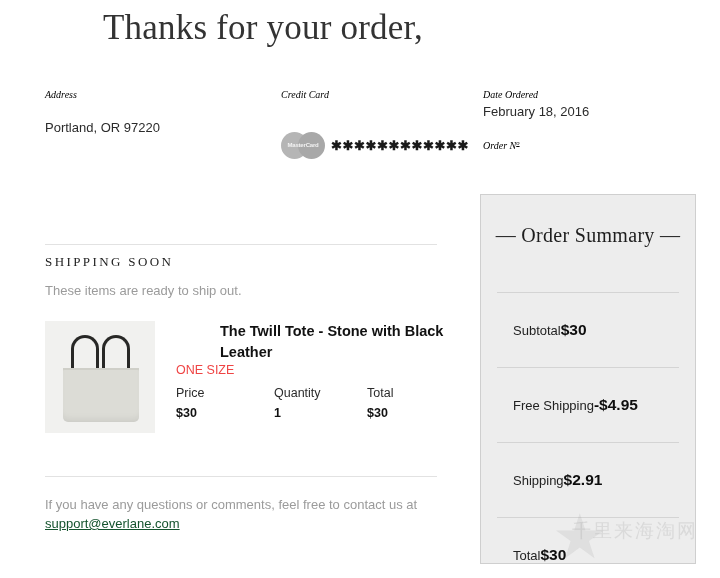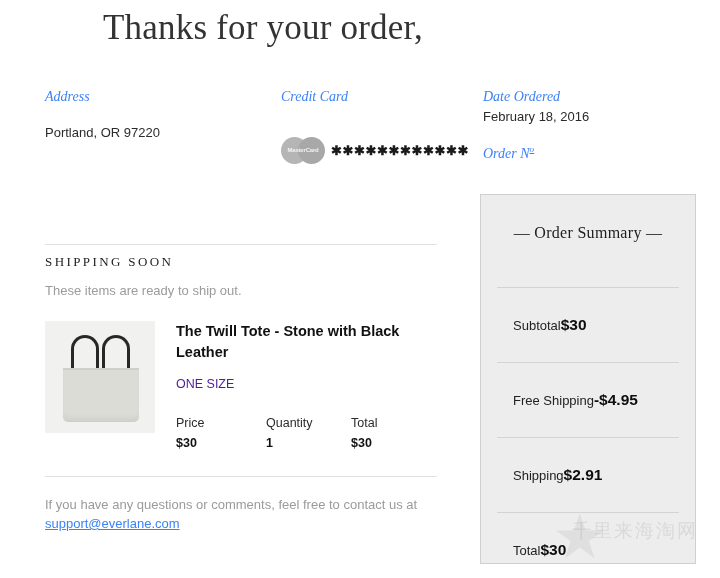--- a/index.html
+++ b/index.html
@@ -29,22 +29,22 @@
     font-weight: 400;
     color: #333333;
     letter-spacing: 0.2px;
     white-space: nowrap;
   }
 
   
   .meta-label {
     font-family: "Liberation Serif", serif;
     font-style: italic;
-    font-size: 14px;
-    color: #3b82f6;
+    font-size: 10px;
+    color: #000000;
     white-space: nowrap;
   }
   .meta-value {
     font-family: "Liberation Sans", sans-serif;
     font-size: 13px;
     color: #2b2b2b;
     white-space: nowrap;
   }
   .meta-value.redacted {
     color: #fdfdfd;
@@ -161,29 +161,31 @@
   .product-info {
     margin-left: 21px;
     flex: 1 1 auto;
   }
   .product-name {
     font-size: 14.5px;
     font-weight: bold;
     color: #111111;
     line-height: 21px;
     max-width: 250px;
+    margin-left: 44px;
   }
   .product-size {
-    margin-top: 14px;
+    margin-top: 0;
     font-size: 12.5px;
-    color: #4c1d95;
+    color: #ef4444;
   }
   .product-table {
-    margin-top: 25px;
+    margin-top: 9px;
     display: flex;
+    gap: 8px;
   }
   .pt-col { flex: 0 0 auto; }
   .pt-col.price { width: 90px; }
   .pt-col.qty   { width: 85px; }
   .pt-col.total { width: 80px; }
   .pt-head {
     font-size: 12.5px;
     color: #2b2b2b;
   }
   .pt-val {
@@ -228,39 +230,39 @@
   .footer {
     position: absolute;
     left: 45px;
     top: 495px;
     width: 395px;
     font-size: 13px;
     color: #9b9b9b;
     line-height: 19px;
   }
   .footer a {
-    color: #3b82f6;
+    color: #14532d;
     text-decoration: underline;
   }
 
   
   .summary {
     position: absolute;
     left: 480px;
     top: 194px;
     width: 216px;
     height: 370px;
     background: #ededed;
     border: 1px solid #cfcfcf;
   }
   .summary-title {
     margin-top: 29px;
     text-align: center;
     font-family: "Liberation Serif", serif;
-    font-size: 16px;
+    font-size: 20px;
     color: #1d1d1d;
     letter-spacing: 0.3px;
   }
   .summary-divider {
     margin: 0 auto;
     width: 182px;
     height: 1px;
     background: #d4d4d4;
   }
   .sum-row {

